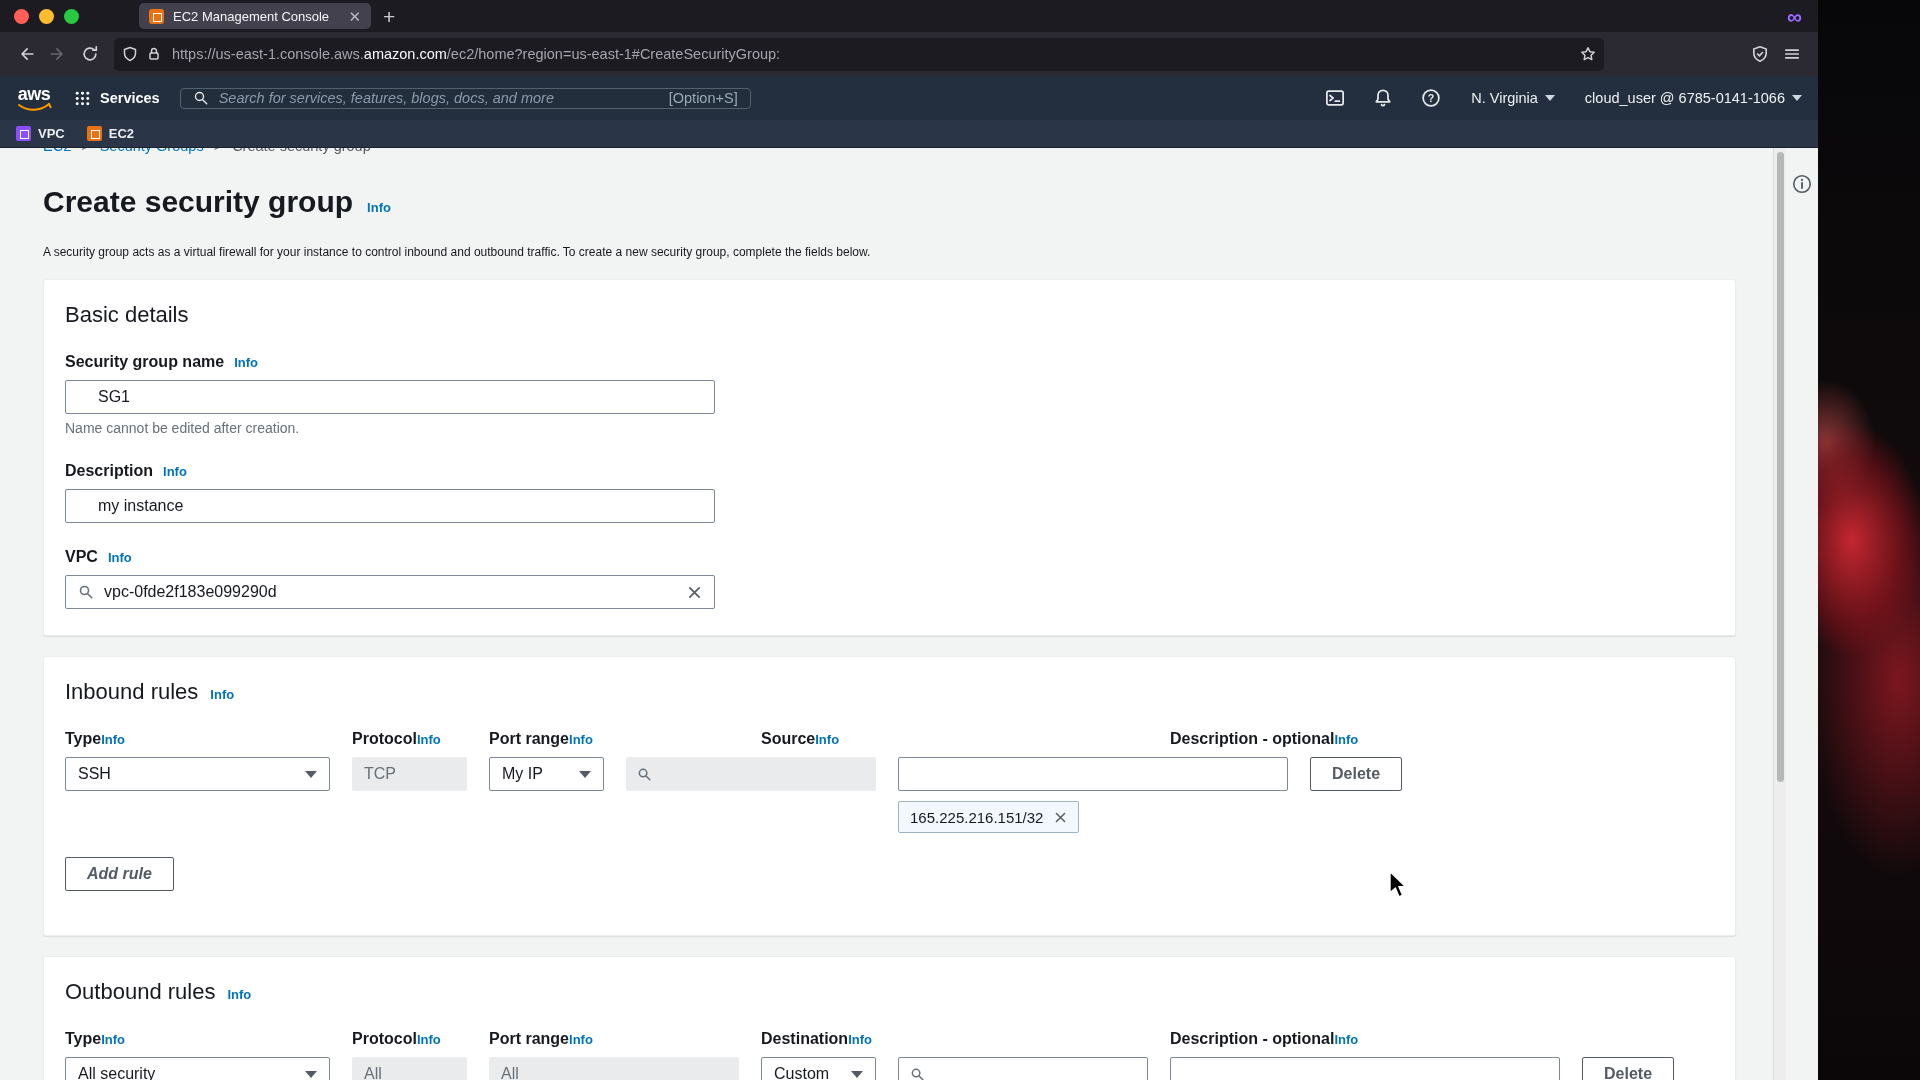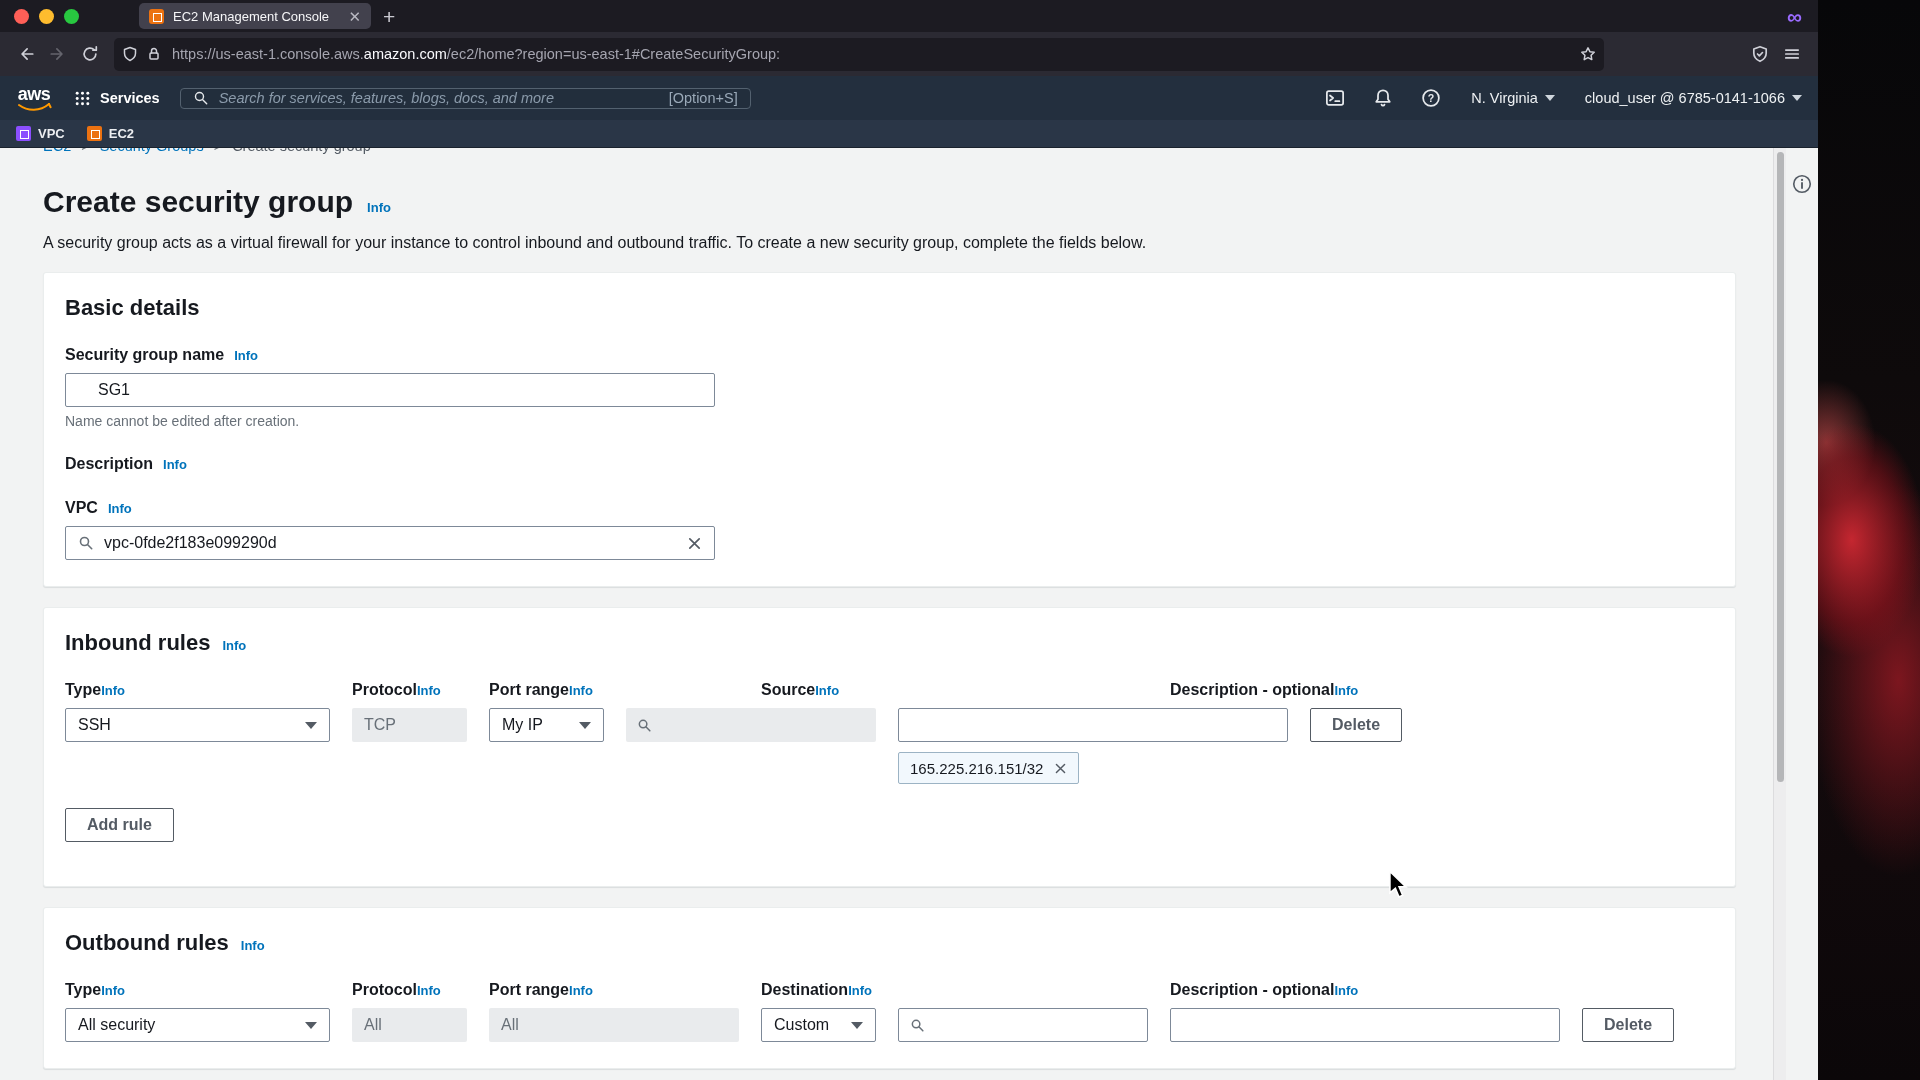--- a/index.html
+++ b/index.html
@@ -77,24 +77,24 @@
 
   .crumb-clip { height:9px; overflow:hidden; }
   .crumb { margin-top:-10px; font-size:14.5px; display:flex; gap:10px; white-space:nowrap; }
   .crumb a { color:#0073bb; text-decoration:none; cursor:pointer; }
   .crumb .sep { color:#687078; }
   .crumb .cur { color:#545b64; }
 
   .title-row { display:flex; align-items:baseline; gap:14px; margin-top:26px; }
   h1 { font-size:30px; font-weight:700; color:#16191f; line-height:38px; }
   .info { color:#0073bb; font-size:13px; font-weight:600; text-decoration:none; cursor:pointer; white-space:nowrap; }
-  .intro { margin-top:13px; font-size:16px; color:#16191f; }
+  .intro { margin-top:24px; font-size:12px; color:#16191f; }
 
   .card { width:1693px; background:#fff; border:1px solid #eaeded; border-radius:3px; box-shadow:0 1px 1px rgba(0,28,36,.1); padding:22px 21px 26px; margin-top:20px; }
-  h2 { font-size:22px; font-weight:700; color:#16191f; line-height:26px; }
+  h2 { font-size:22px; font-weight:400; color:#16191f; line-height:26px; }
   .card-title-row { display:flex; align-items:baseline; gap:12px; }
 
   .flabel-row { display:flex; align-items:baseline; gap:10px; margin-top:24px; }
   .flabel-row.first { margin-top:24px; }
   .field-label { font-size:16px; font-weight:700; color:#16191f; line-height:20px; }
   .inp { height:34px; border:1px solid #7d8998; border-radius:2px; background:#fff; font-size:16px; color:#16191f; padding:0 12px; font-family:inherit; outline:none; }
   input.inp { display:block;padding-left:32px; }
   .w650 { width:650px; margin-top:8px; }
   .help { margin-top:6px; font-size:14px; color:#687078; line-height:17px; }
   .vpcbox { width:650px; height:34px; margin-top:8px; border:1px solid #7d8998; border-radius:2px; background:#fff; display:flex; align-items:center; gap:10px; padding:0 12px; }
@@ -115,21 +115,21 @@
   .caret-d { width:0; height:0; border-left:6px solid transparent; border-right:6px solid transparent; border-top:7px solid #545b64; }
   .dis { height:34px; border-radius:2px; background:#e9ebed; display:flex; align-items:center; padding:0 12px; font-size:16px; color:#687078; }
   .searchbox { height:34px; border-radius:2px; display:flex; align-items:center; padding:0 11px; }
   .searchbox.gray { background:#e9ebed; }
   .searchbox.white { background:#fff; border:1px solid #7d8998; }
   .inp.full { width:100%; }
   .btn { height:34px; padding:0 21px; background:#fff; border:1px solid #545b64; border-radius:2px; font-weight:700; font-size:16px; color:#545b64; font-family:inherit; cursor:pointer; }
   .token-row { margin-top:10px; margin-left:833px; }
   .token { display:inline-flex; align-items:center; gap:11px; height:32px; padding:0 11px; background:#f2f8fd; border:1px solid #9cb3c4; border-radius:2px; font-size:15px; color:#16191f; }
   .token svg { width:13px; height:13px; cursor:pointer; }
-  .addrule { margin-top:24px; }
+  .addrule { margin-top:24px;font-style:italic; }
 
   .cursor { position:absolute; left:1388px; top:870px; pointer-events:none; }
 </style>
 </head>
 <body>
 
 <div class="screen">
   <div class="wallpaper"></div>
 
   <div class="browser">
@@ -294,20 +294,21 @@
             <span class="field-label">Security group name</span>
             <a class="info">Info</a>
           </div>
           <input class="inp w650" value="SG1" style="">
           <div class="help">Name cannot be edited after creation.</div>
 
           <div class="flabel-row">
             <span class="field-label">Description</span>
             <a class="info">Info</a>
           </div>
+          <input class="inp w650" value="my instance" style="">
 
           <div class="flabel-row">
             <span class="field-label">VPC</span>
             <a class="info">Info</a>
           </div>
           <div class="vpcbox">
             <svg width="16" height="16" viewBox="0 0 16 16">
                 <circle class="icg" cx="6.5" cy="6.5" r="4"></circle>
                 <path class="icg" d="M9.7 9.7l4 4"></path>
               </svg>

